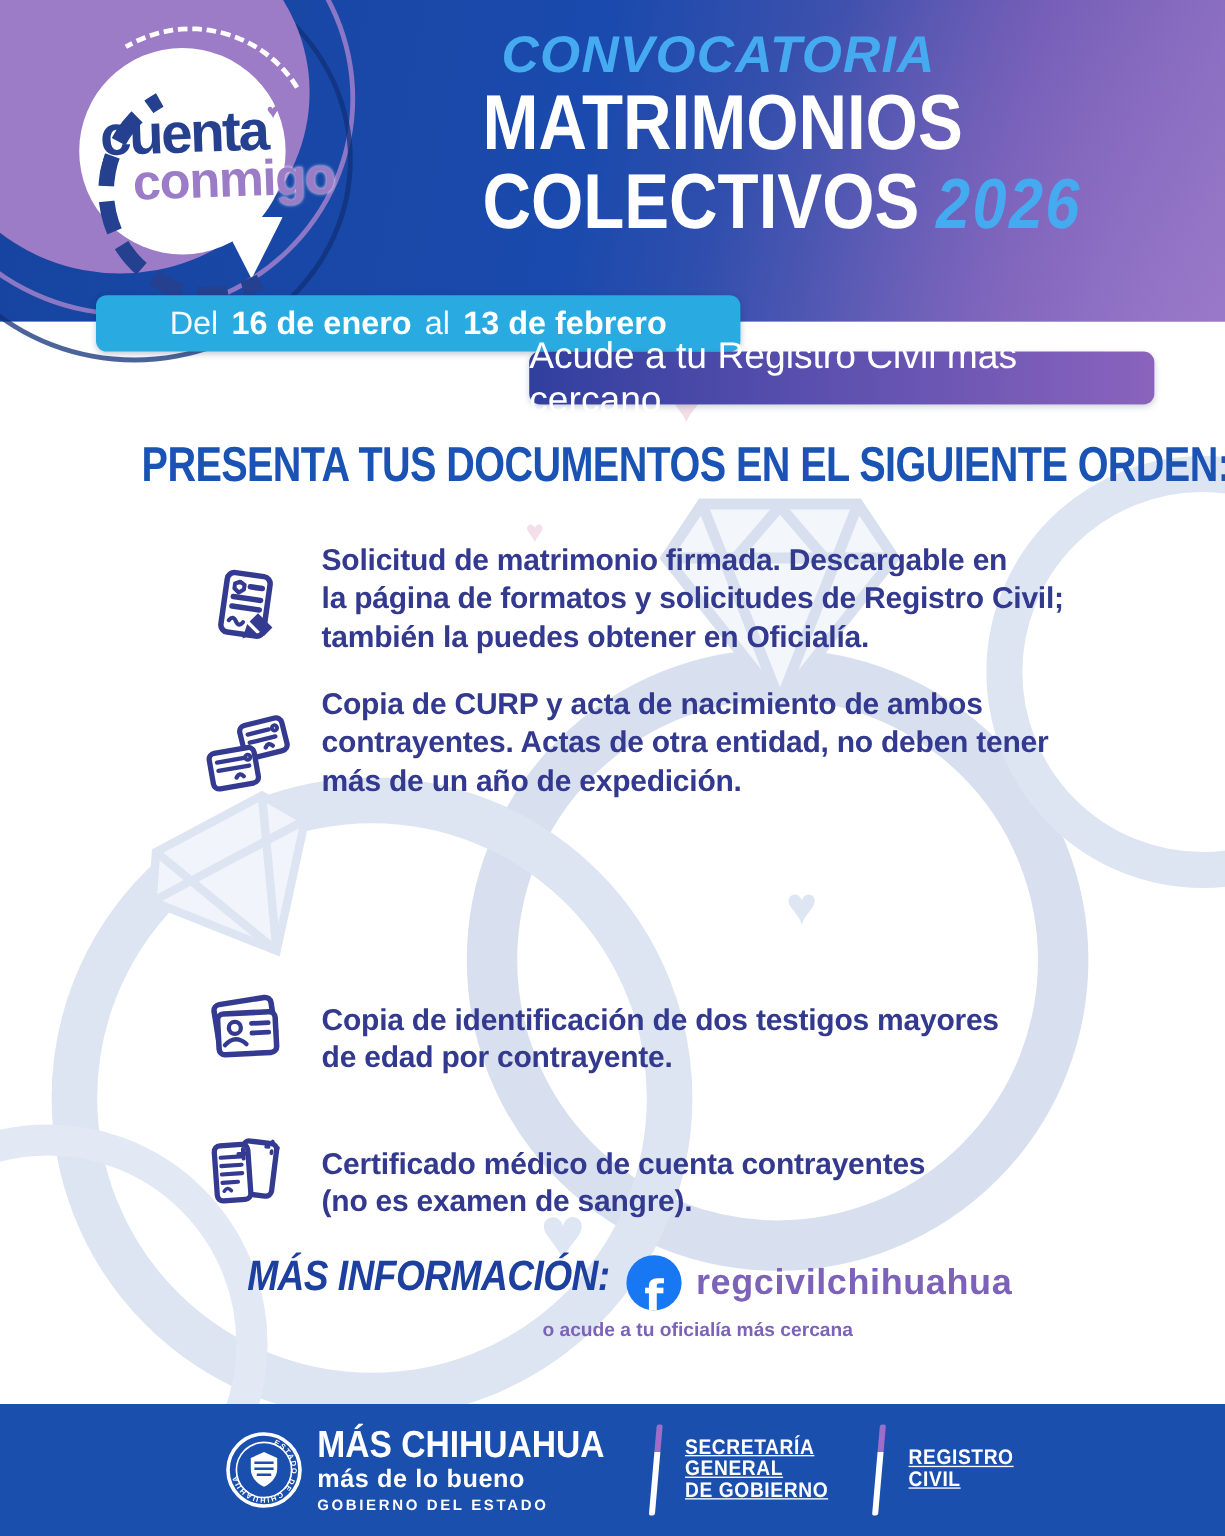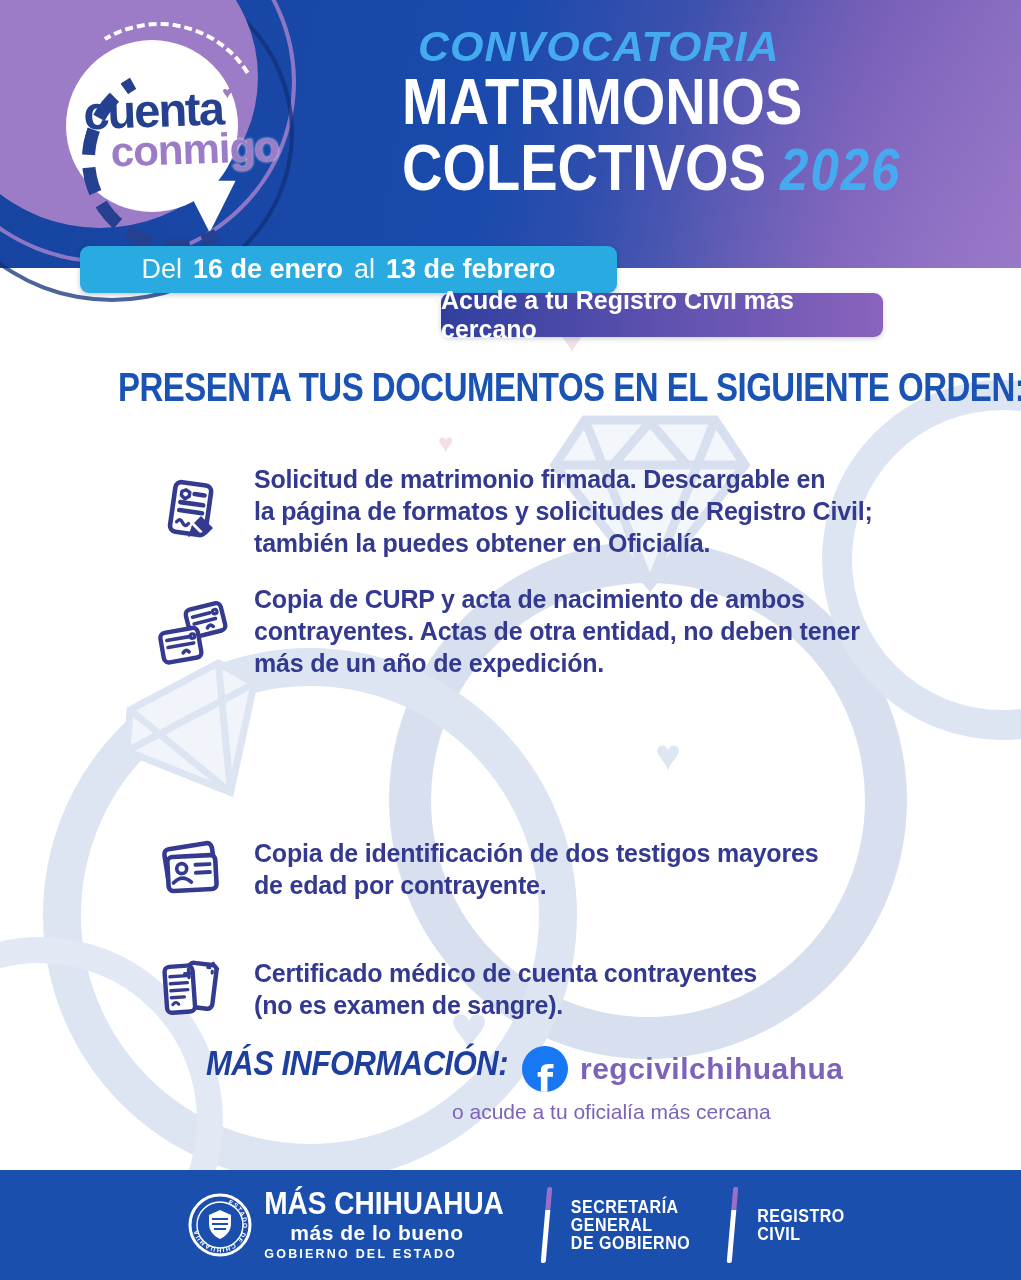--- a/index.html
+++ b/index.html
@@ -36,58 +36,58 @@
   .year{font-style:italic;font-weight:800;font-size:51px;color:#45aaf0;margin-left:14px;letter-spacing:2px;}
   
   .pill-date{
     position:absolute;left:80px;top:246px;width:537px;height:47px;border-radius:9px;
     background:#29abe2;color:#fff;display:flex;align-items:center;justify-content:center;gap:11px;
     font-size:27px;box-shadow:0 2px 5px rgba(0,40,90,.25);
   }
   .pd-lite{font-weight:400;opacity:.95;}
   .pd-strong{font-weight:700;}
   .pill-cta{
-    position:absolute;left:441px;top:293px;width:442px;height:44px;border-radius:9px;
+    position:absolute;left:441px;top:293px;width:521px;height:44px;border-radius:9px;
     background:linear-gradient(90deg,#303f9e 0%,#5a4fae 45%,#8a63bd 100%);
-    color:#fff;font-weight:700;font-size:25px;display:flex;align-items:center;justify-content:center;
+    color:#fff;font-weight:400;font-size:31px;display:flex;align-items:center;justify-content:center;
     box-shadow:0 2px 5px rgba(0,40,90,.2);
   }
   
   .heading{
     position:absolute;left:118px;top:364px;font-size:33px;font-weight:800;letter-spacing:-0.5px;
     color:#1a53b4;transform:scaleY(1.24);transform-origin:top left;white-space:nowrap;
   }
-  .item{position:absolute;left:154px;display:flex;align-items:center;margin-top:12px;}
+  .item{position:absolute;left:168px;display:flex;align-items:flex-end;}
   .item-icon{width:78px;height:78px;flex:0 0 78px;margin-top:2px;}
   .item-text{
     margin-left:22px;width:650px;font-size:25px;font-weight:700;color:#32398f;
     line-height:1.27;white-space:pre-line;letter-spacing:-0.2px;
   }
   .i1{top:452px;} .i2{top:572px;} .i3{top:698px;} .i4{top:818px;} .i5{top:938px;}
   
   .more{position:absolute;left:206px;top:1046px;display:flex;gap:14px;}
   .more-label{font-size:31px;font-weight:800;font-style:italic;color:#1d3f9e;transform:scaleY(1.14);transform-origin:center left;white-space:nowrap;letter-spacing:-0.5px;}
   .fb-link{display:flex;align-items:center;gap:12px;cursor:pointer;}
   .fb-badge{width:46px;height:46px;border-radius:50%;background:#1877f2;color:#fff;display:flex;align-items:flex-end;justify-content:center;overflow:hidden;}
   .fb-glyph{font-size:37px;font-weight:700;line-height:1;margin-bottom:-7px;font-family:"DejaVu Sans",sans-serif;}
   .handle{font-size:30px;font-weight:700;color:#7d62ba;letter-spacing:0.5px;}
-  .secondary{position:absolute;left:452px;top:1100px;font-size:21px;font-weight:400;color:#7d62ba;}
+  .secondary{position:absolute;left:452px;top:1100px;font-size:16px;font-weight:700;color:#7d62ba;}
   
   .footer{
     position:absolute;left:0;bottom:0;width:1021px;height:110px;background:#1b4fae;
     display:flex;align-items:center;justify-content:center;color:#fff;
   }
   .f-inner{display:flex;align-items:center;transform:translateX(6px);}
   .seal{width:64px;height:64px;flex:0 0 64px;}
   .brand{margin-left:12px;display:flex;flex-direction:column;line-height:1.05;}
   .brand-title{font-size:28px;font-weight:800;transform:scaleY(1.12);transform-origin:center left;letter-spacing:0;white-space:nowrap;}
-  .brand-sub{font-size:21px;font-weight:700;letter-spacing:0.5px;margin-top:3px;white-space:nowrap;margin-left:26px;}
+  .brand-sub{font-size:21px;font-weight:700;letter-spacing:0.5px;margin-top:3px;white-space:nowrap;}
   .brand-cap{font-size:12.5px;font-weight:700;letter-spacing:2.2px;margin-top:4px;white-space:nowrap;}
   .divider{width:5px;height:76px;margin:0 22px 0 40px;background:linear-gradient(#9b6fc9 0 30%,#ffffff 30% 100%);transform:skewX(-5deg);border-radius:2px;}
-  .org{display:flex;flex-direction:column;line-height:1.12;}
+  .org{display:flex;flex-direction:column;line-height:1.12;text-decoration:underline;}
   .org-line{font-size:16px;font-weight:800;letter-spacing:0.5px;transform:scaleY(1.1);transform-origin:center left;white-space:nowrap;}
 </style>
 </head>
 <body>
 
 <div class="poster">
 
   <svg class="watermark" viewBox="0 0 1021 1280" fill="none" xmlns="http://www.w3.org/2000/svg">
     <circle cx="648" cy="800" r="238" stroke="#d8dfef" stroke-width="42"></circle>
     <circle cx="310" cy="915" r="248" stroke="#dde4f2" stroke-width="38"></circle>

